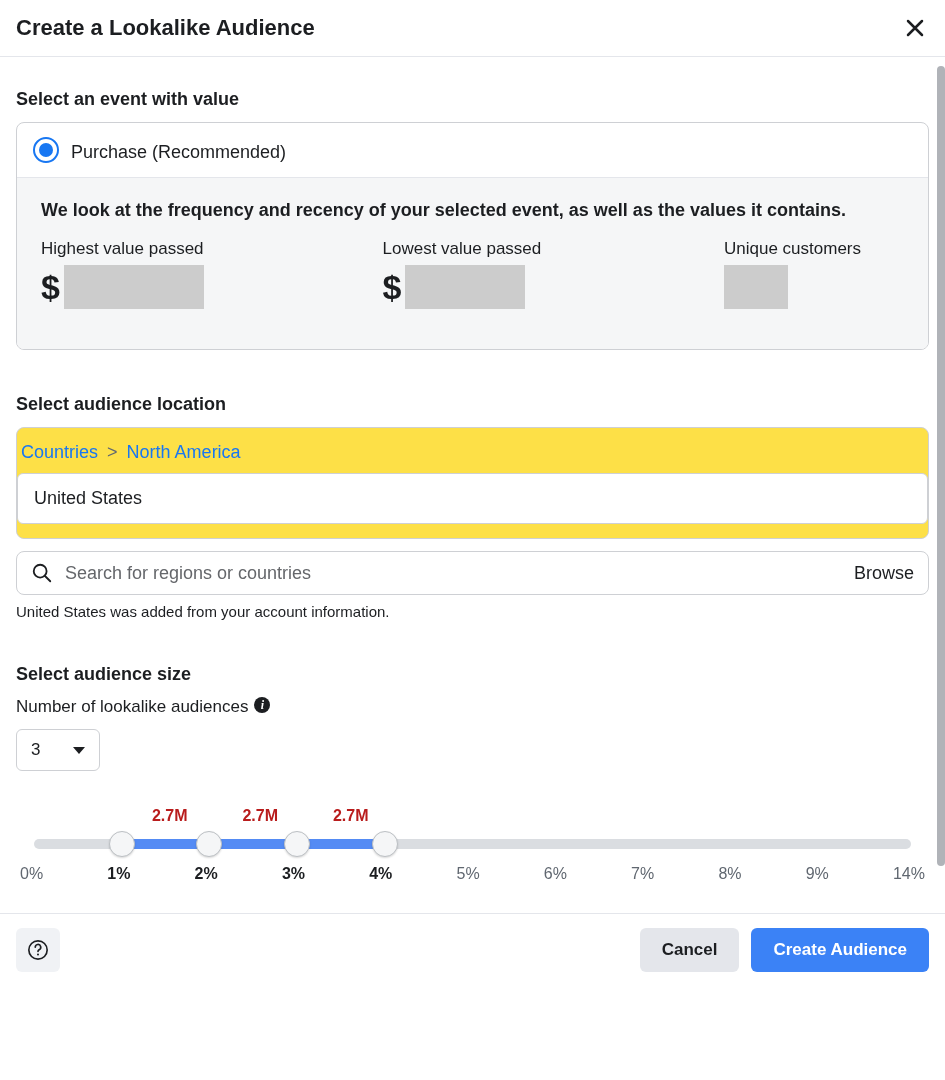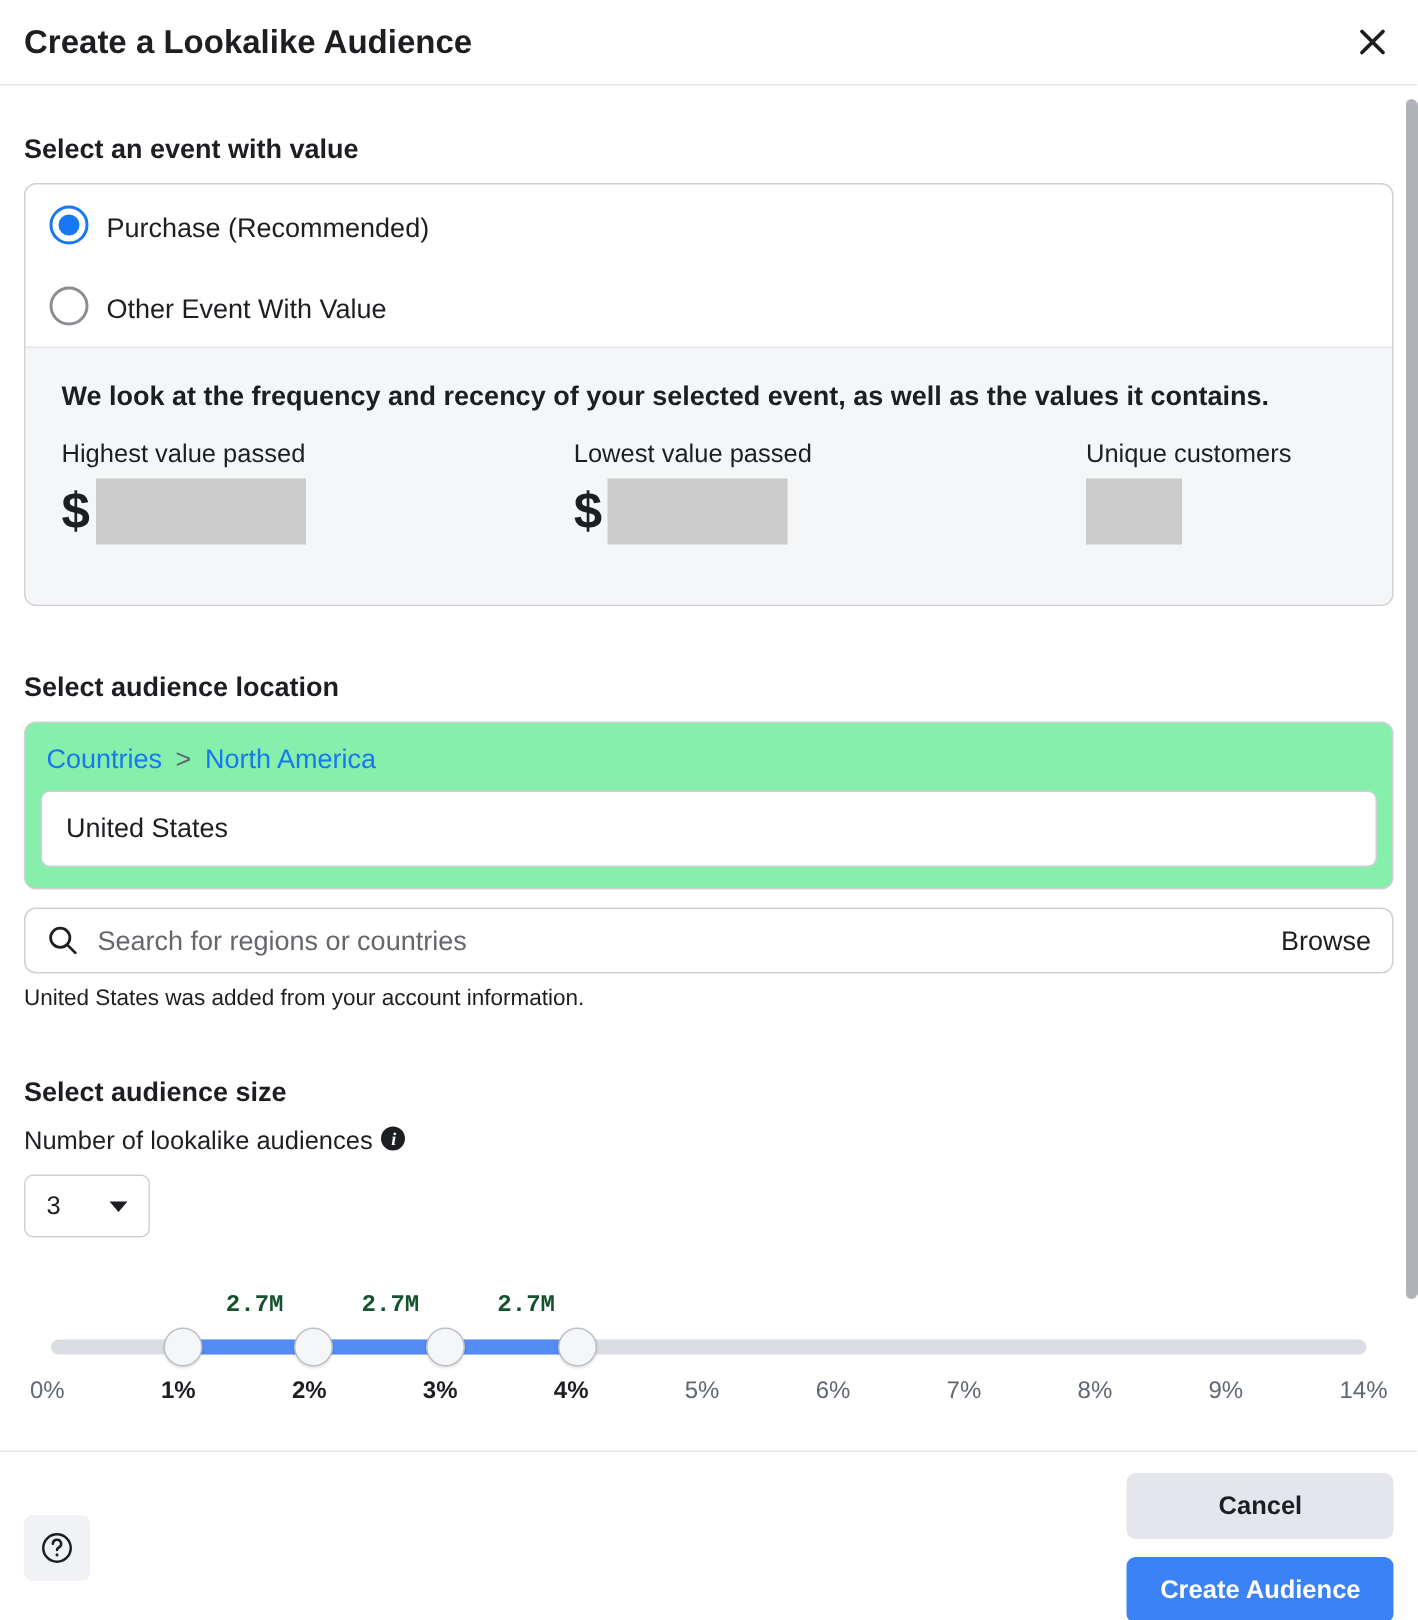--- a/index.html
+++ b/index.html
@@ -73,23 +73,23 @@
       height: 44px;
       width: 140px;
       display:inline-block;
     }
     .redacted.sm { width: 64px; height: 44px;}
     .redacted.tiny { width: 28px; height: 22px; vertical-align: middle;}
     .events-line { font-size: 18px; display:flex;align-items:center;gap:8px;flex-wrap:wrap;}
     .green-dot { width:12px;height:12px;background:#31a24c;border-radius:50%;display:inline-block;}
     .location-card {
       border: 1px solid #ced0d4;
-      background:#86efac;
+      background:#fde047;
       border-radius:8px;
-      padding: 14px 10px;
+      padding: 14px 0;
     }
     .breadcrumb { font-size: 18px; margin-bottom: 10px; padding-left:4px;}
     .breadcrumb a { color:#1877f2; text-decoration:none; cursor:pointer;}
     .breadcrumb .sep { color:#606770; margin:0 4px;}
     .selected-loc {
       background:#fff;
       border:1px solid #ced0d4;
       border-radius:6px;
       padding: 14px 16px;
       font-size: 18px;
@@ -132,22 +132,21 @@
       font-size:17px;
       cursor:pointer;
     }
     .caret-down { width:0;height:0;border-left:6px solid transparent;border-right:6px solid transparent;border-top:7px solid #1c1e21;}
     .slider-wrap { margin-top: 36px; padding: 0 4px 0 4px;}
     .slider-labels-top {
       position:relative;
       height: 24px;
       font-size:16px;
       font-weight:700;
-      color:#14532d;
-      font-family:Liberation Mono, monospace;
+      color:#b91c1c;
     }
     .slider-labels-top span { position:absolute; transform:translateX(-50%);}
     .slider-track {
       position:relative;
       height: 10px;
       background:#dadde1;
       border-radius:5px;
       margin: 8px 14px 0 14px;
     }
     .slider-fill {
@@ -184,21 +183,21 @@
       align-items:center;
     }
     .help-btn {
       width:44px;height:44px;
       background:#f0f2f5;
       border-radius:6px;
       display:flex;align-items:center;justify-content:center;
       cursor:pointer;
     }
     .help-btn svg { width:22px;height:22px;}
-    .footer-actions { display:flex;gap:12px;flex-direction:column;}
+    .footer-actions { display:flex;gap:12px;}
     .btn {
       padding: 12px 22px;
       border-radius:6px;
       font-size:17px;
       font-weight:600;
       cursor:pointer;
       border:none;
     }
     .btn-secondary { background:#e4e6eb; color:#1c1e21;}
     .btn-primary { background:#3b82f6; color:#fff;}
@@ -222,24 +221,20 @@
   </div>
 </div>
 
 <div class="content">
 
   <div class="section-title">Select an event with value</div>
   <div class="event-card">
     <div class="radio-row">
       <div class="radio selected"></div>
       <div class="radio-label">Purchase (Recommended)</div>
-    </div>
-    <div class="radio-row">
-      <div class="radio"></div>
-      <div class="radio-label">Other Event With Value</div>
     </div>
     <div class="info-block">
       <div class="info-title">We look at the frequency and recency of your selected event, as well as the values it contains.</div>
       <div class="stats-row">
         <div class="stat">
           <div class="stat-label">Highest value passed</div>
           <div class="stat-value">
             <span class="dollar">$</span>
             <span class="redacted"></span>
           </div>

